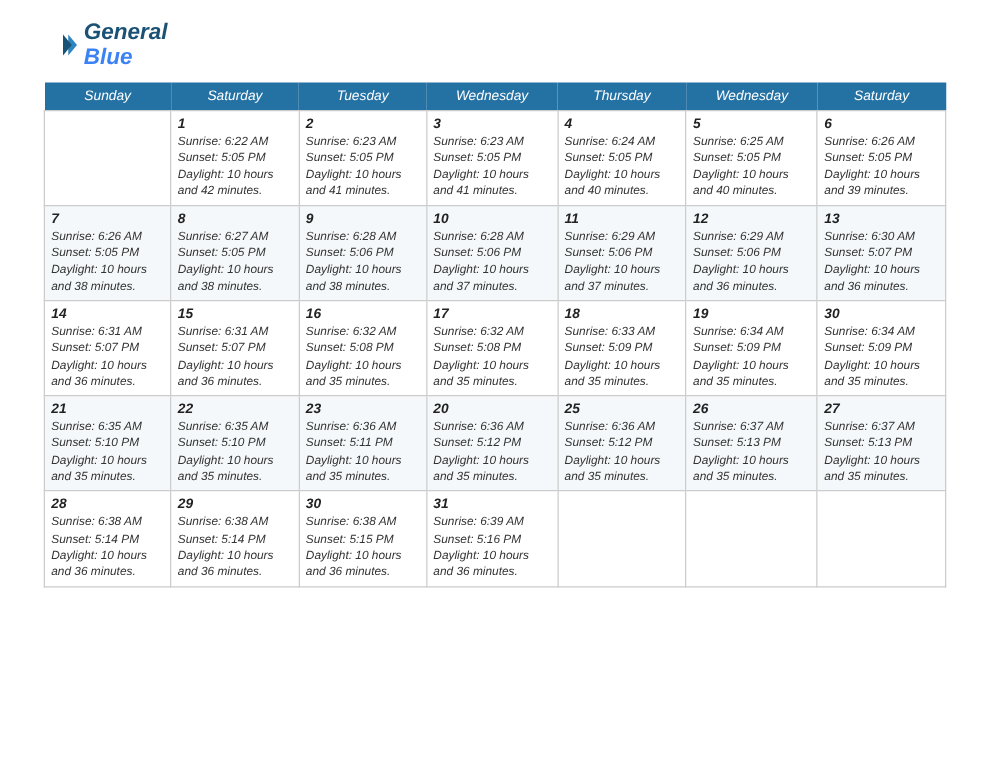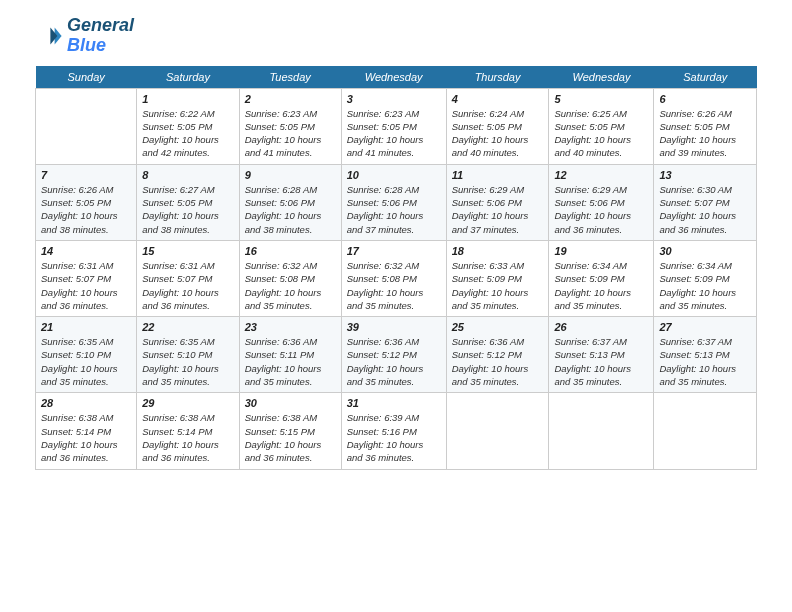--- a/index.html
+++ b/index.html
@@ -289,21 +289,21 @@
 and 35 minutes.</div>
           </td>
           <td>
             <div class="day-number">23</div>
             <div class="day-info" style="white-space: pre-line;">Sunrise: 6:36 AM
 Sunset: 5:11 PM
 Daylight: 10 hours
 and 35 minutes.</div>
           </td>
           <td>
-            <div class="day-number">39</div>
+            <div class="day-number">20</div>
             <div class="day-info" style="white-space: pre-line;">Sunrise: 6:36 AM
 Sunset: 5:12 PM
 Daylight: 10 hours
 and 35 minutes.</div>
           </td>
           <td>
             <div class="day-number">25</div>
             <div class="day-info" style="white-space: pre-line;">Sunrise: 6:36 AM
 Sunset: 5:12 PM
 Daylight: 10 hours

